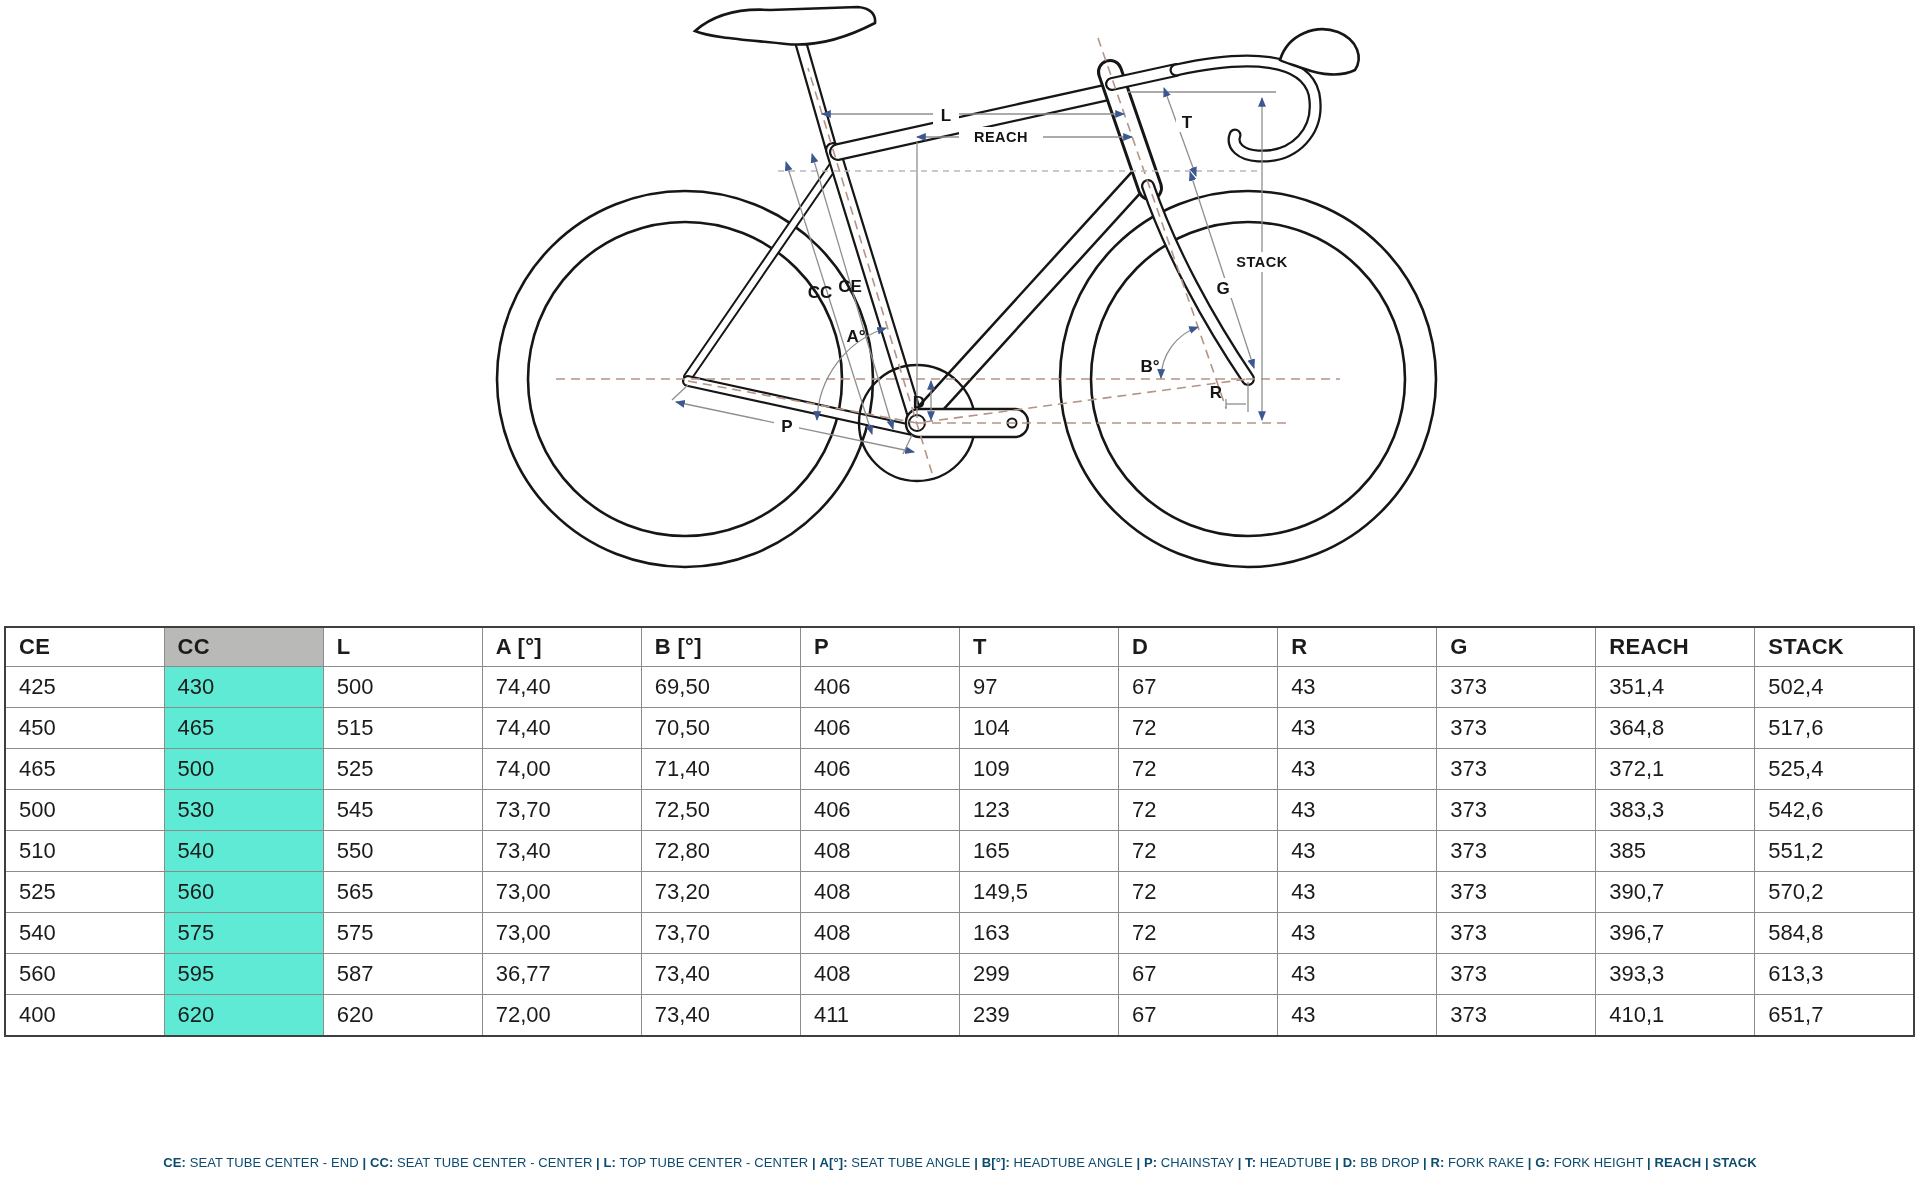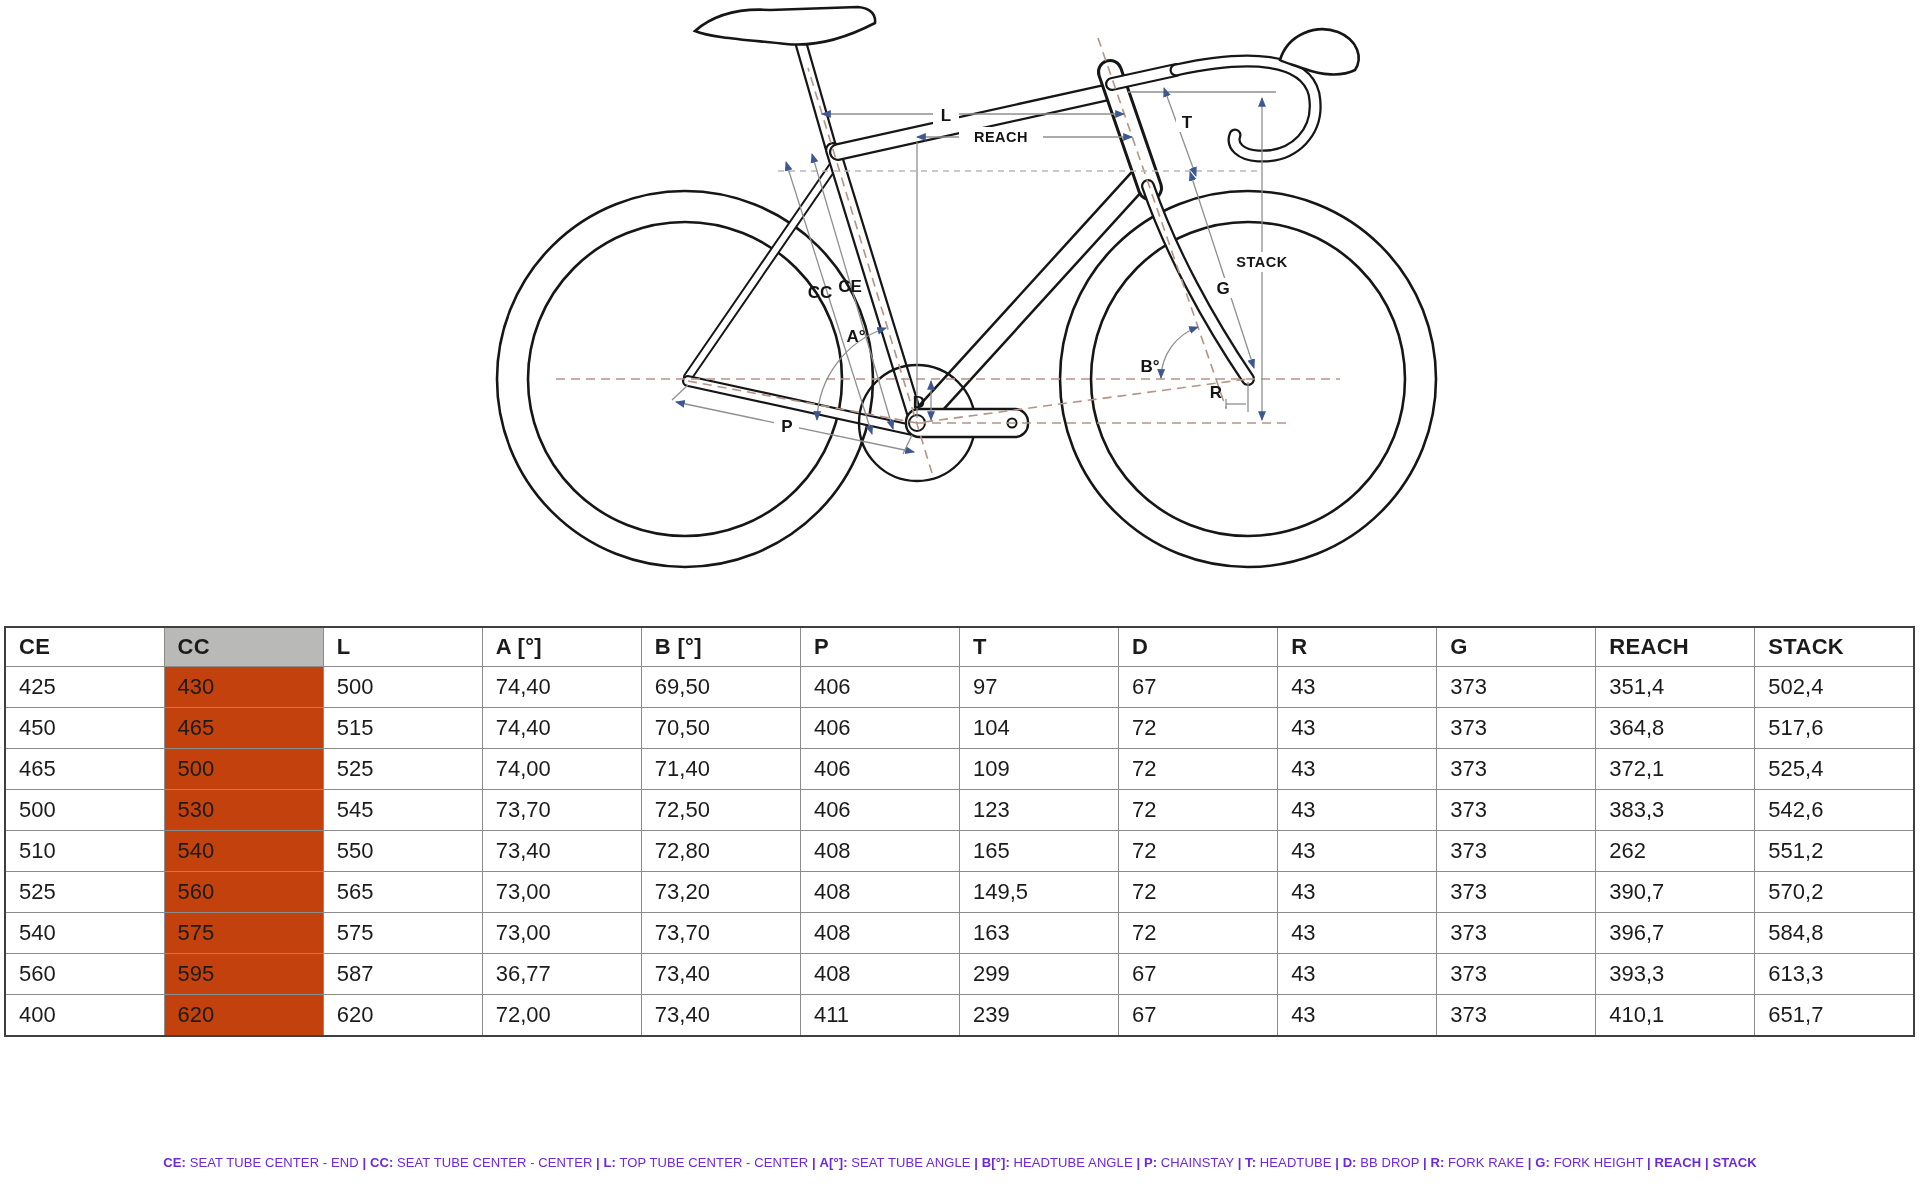--- a/index.html
+++ b/index.html
@@ -9,24 +9,24 @@
   .lbl{font-weight:700;font-size:17px;fill:#141414;text-anchor:middle;}
   .lbl-sm{font-weight:700;font-size:14.5px;fill:#141414;text-anchor:middle;letter-spacing:.5px;}
 
   table.geo{position:absolute;left:4px;top:626px;width:1911px;border-collapse:collapse;
             table-layout:fixed;border:2px solid #3f3f3f;}
   table.geo th,table.geo td{border:1px solid #8c8c8c;padding:0 0 0 13px;text-align:left;
             color:#1b1b1b;white-space:nowrap;overflow:hidden;}
   table.geo th{height:38px;font-size:22px;font-weight:700;letter-spacing:.3px;background:#fff;}
   table.geo td{height:40px;font-size:22px;font-weight:400;background:#fff;}
   table.geo th.hl{background:#b9b9b7;}
-  table.geo td.hl{background:#c2410c;}
+  table.geo td.hl{background:#5eead4;}
 
   #legend{position:absolute;left:0;top:1155px;width:1920px;text-align:center;
-          font-size:13px;color:#6d28d9;letter-spacing:.1px;white-space:nowrap;}
+          font-size:13px;color:#0c4a6e;letter-spacing:.1px;white-space:nowrap;}
   #legend b{font-weight:700;}
 </style>
 </head>
 <body>
 
 <div id="canvas">
 
   <svg width="1920" height="600" viewBox="0 0 1920 600" style="position:absolute;left:0;top:0">
     <defs>
       <marker id="arr" viewBox="0 0 10 10" refX="8.5" refY="5" markerWidth="8" markerHeight="8" orient="auto-start-reverse">
@@ -210,21 +210,21 @@
           <td>510</td>
           <td class="hl">540</td>
           <td>550</td>
           <td>73,40</td>
           <td>72,80</td>
           <td>408</td>
           <td>165</td>
           <td>72</td>
           <td>43</td>
           <td>373</td>
-          <td>262</td>
+          <td>385</td>
           <td>551,2</td>
         </tr>
         <tr>
           <td>525</td>
           <td class="hl">560</td>
           <td>565</td>
           <td>73,00</td>
           <td>73,20</td>
           <td>408</td>
           <td>149,5</td>

